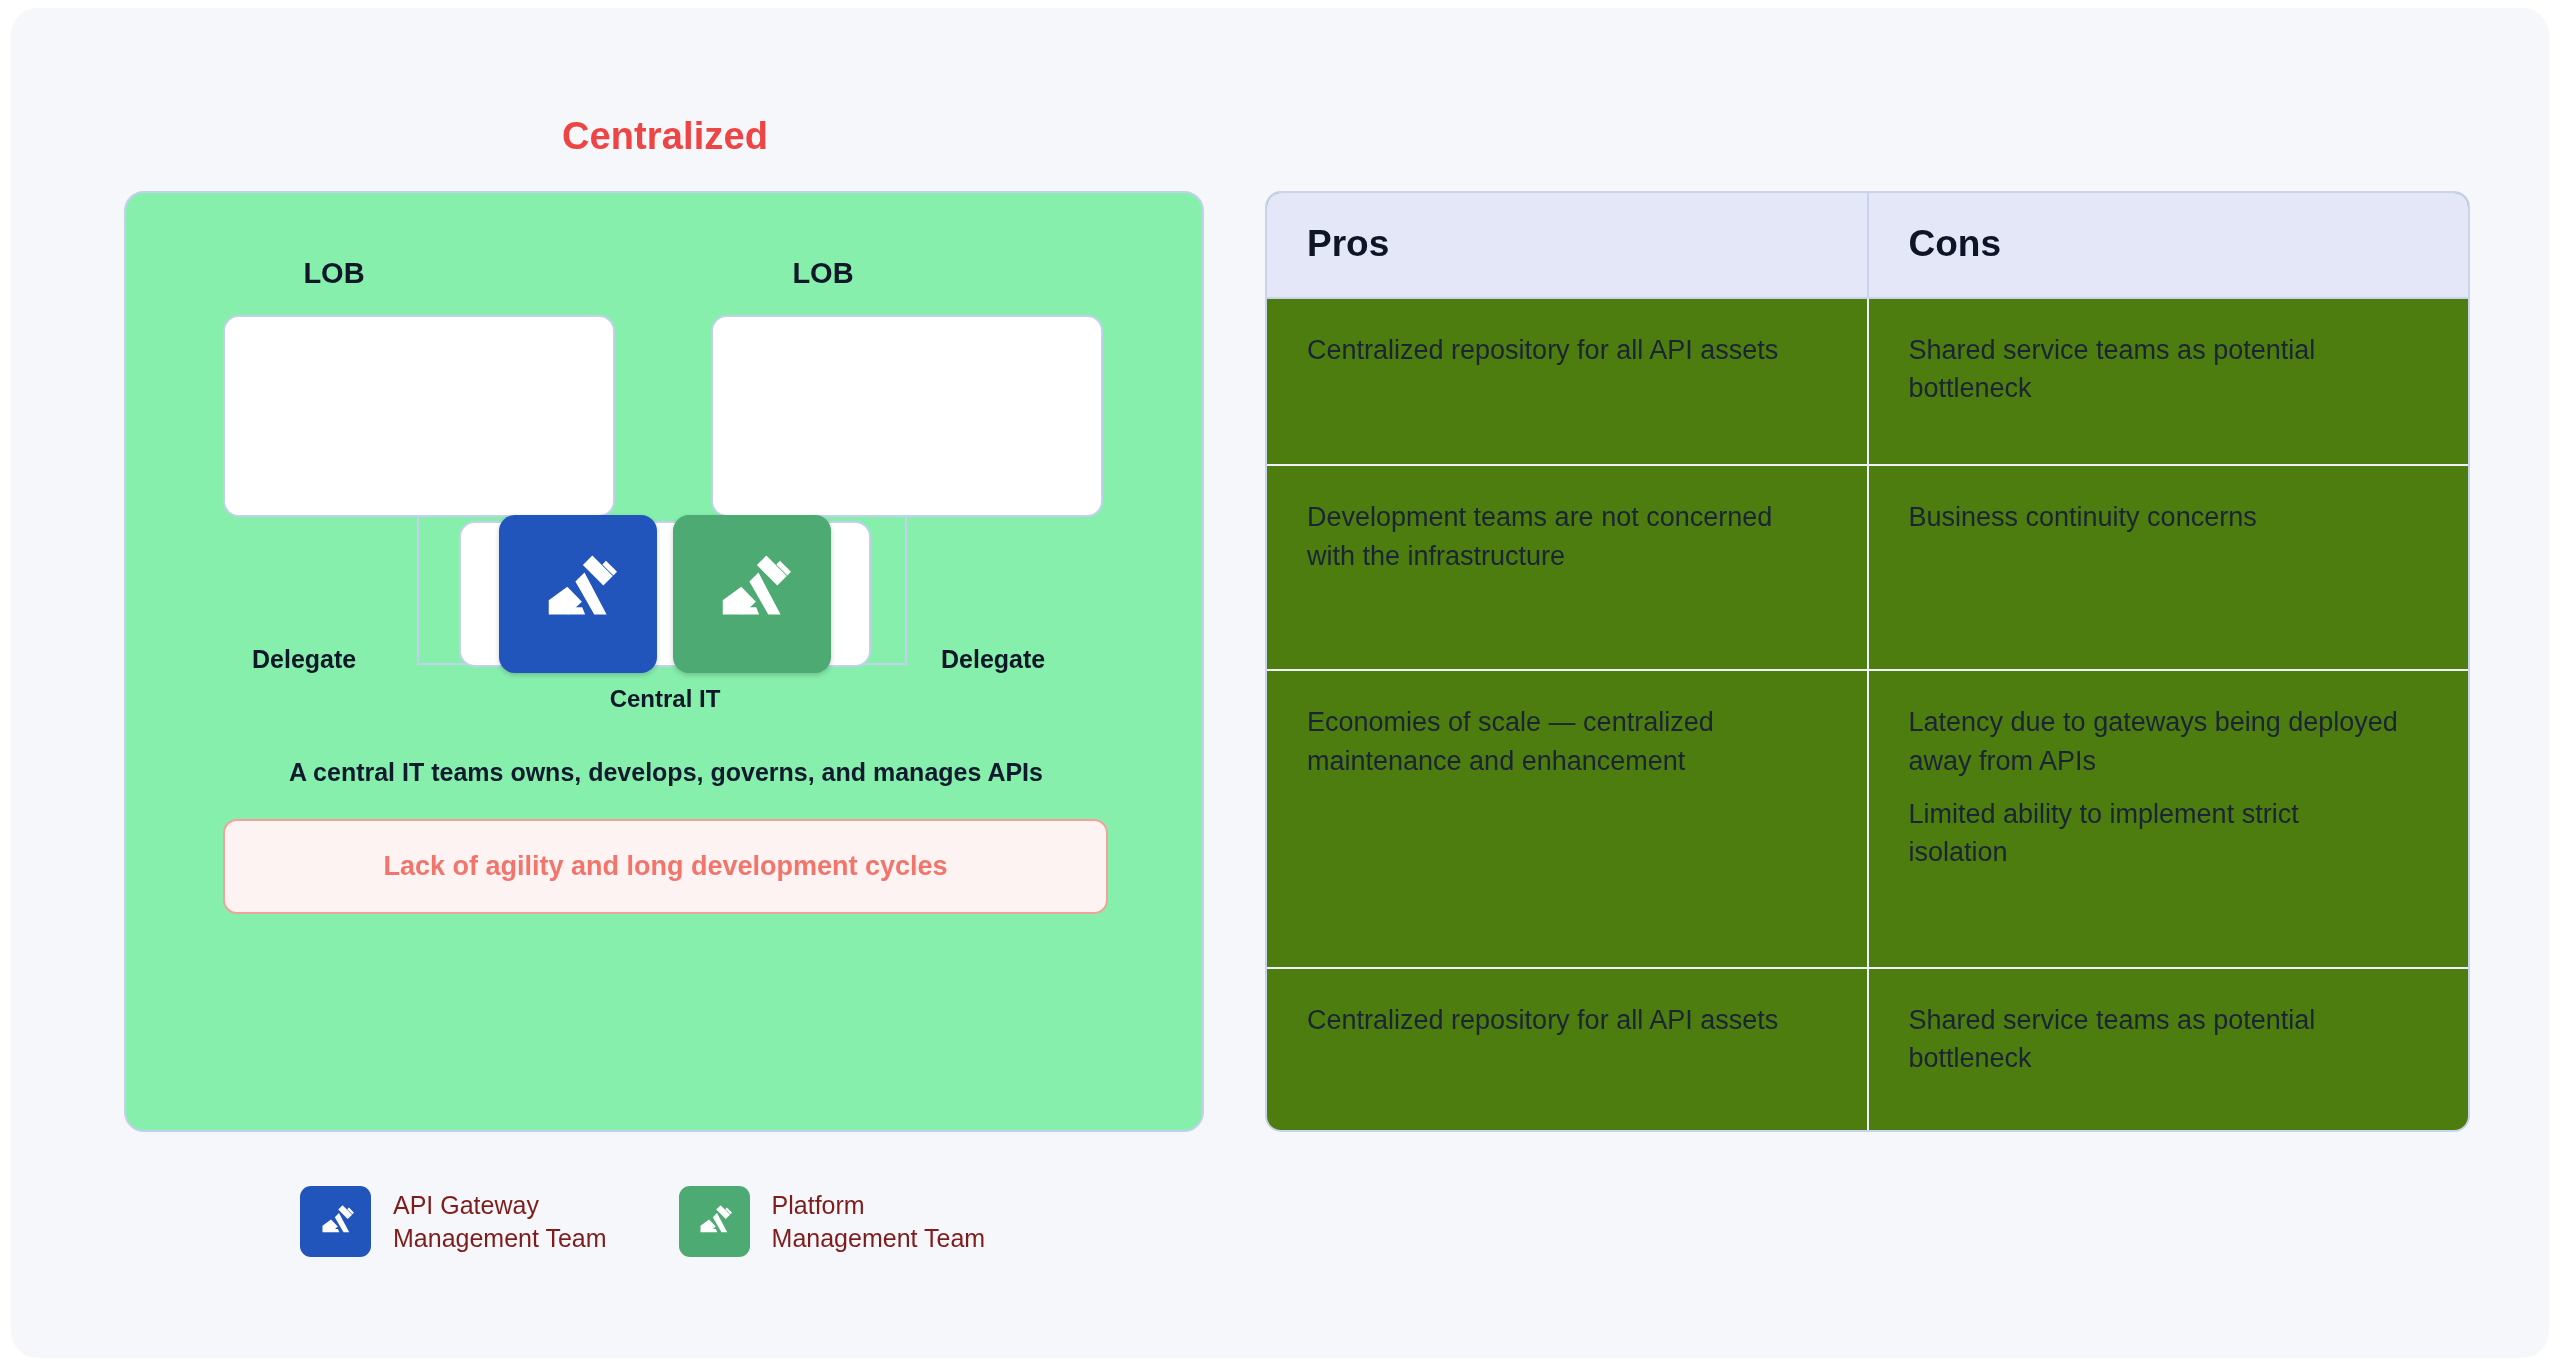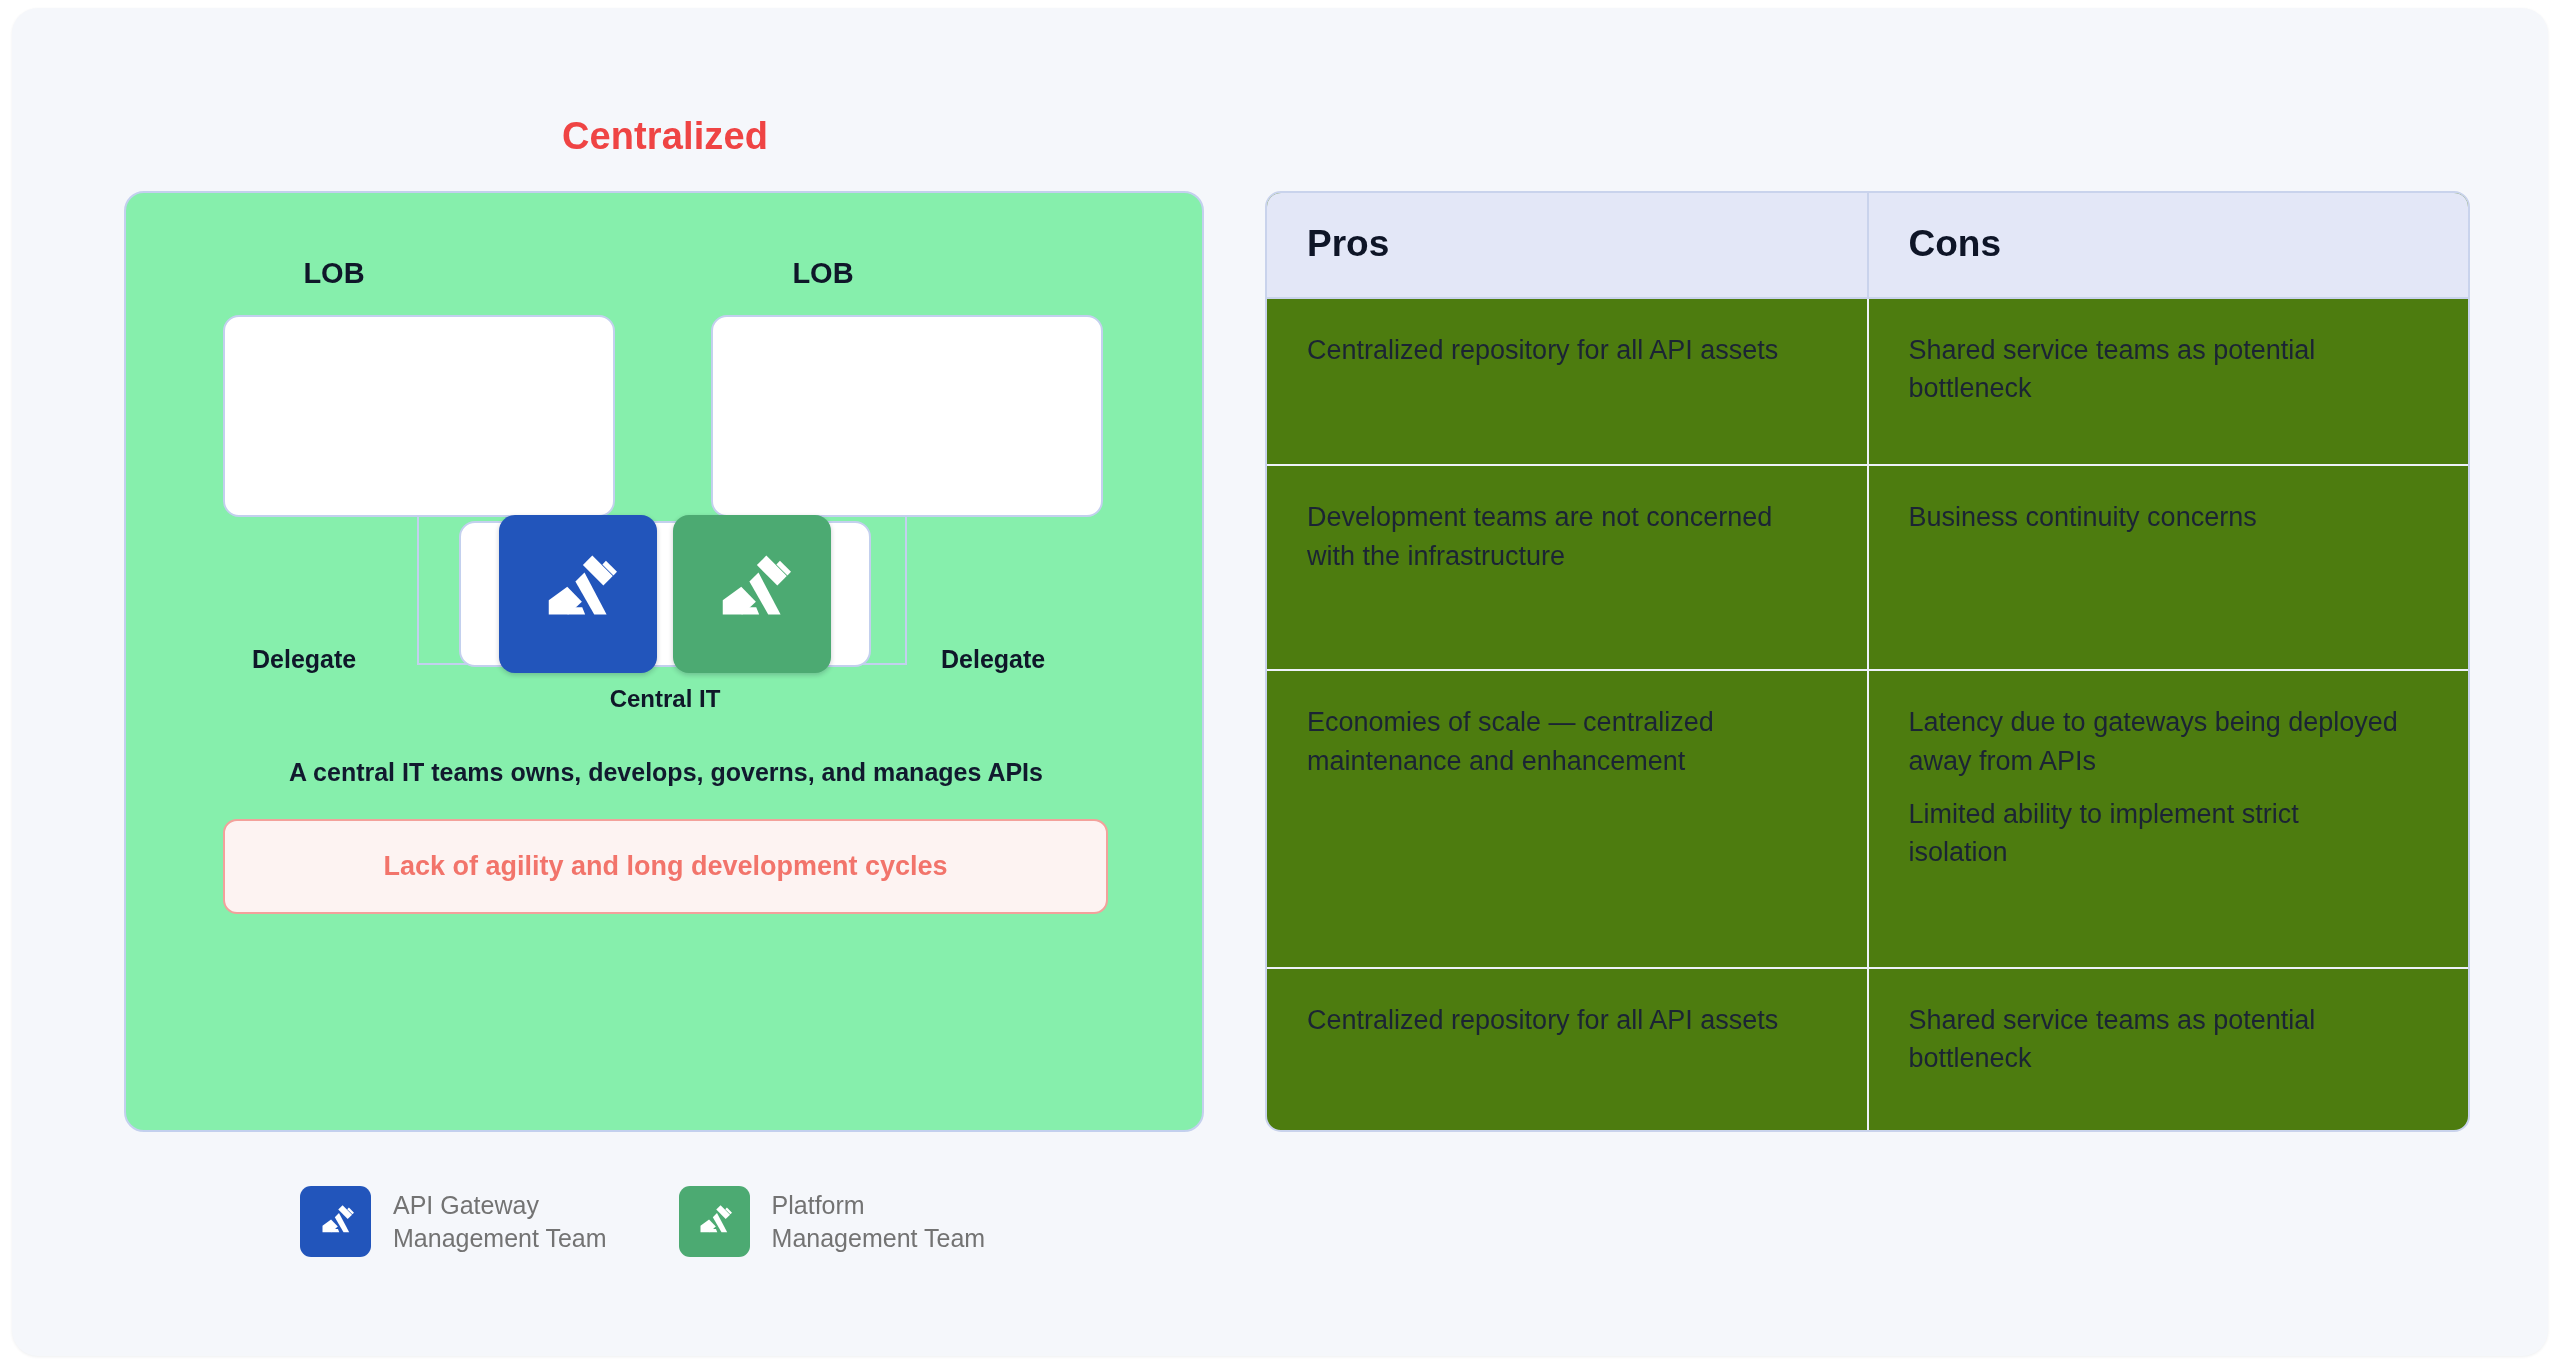--- a/index.html
+++ b/index.html
@@ -187,21 +187,21 @@
     display: flex;
     align-items: center;
     justify-content: center;
     flex: 0 0 auto;
   }
   .legend-swatch.blue  { background: #2255bb; }
   .legend-swatch.green { background: #4caa72; }
   .legend-text {
     font-size: 25px;
     line-height: 1.32;
-    color: #737373;
+    color: #7f1d1d;
     font-weight: 400;
     white-space: pre-line;
   }
 
   
   .table-card {
     position: absolute;
     left: 1253px;
     top: 183px;
     width: 1205px;

